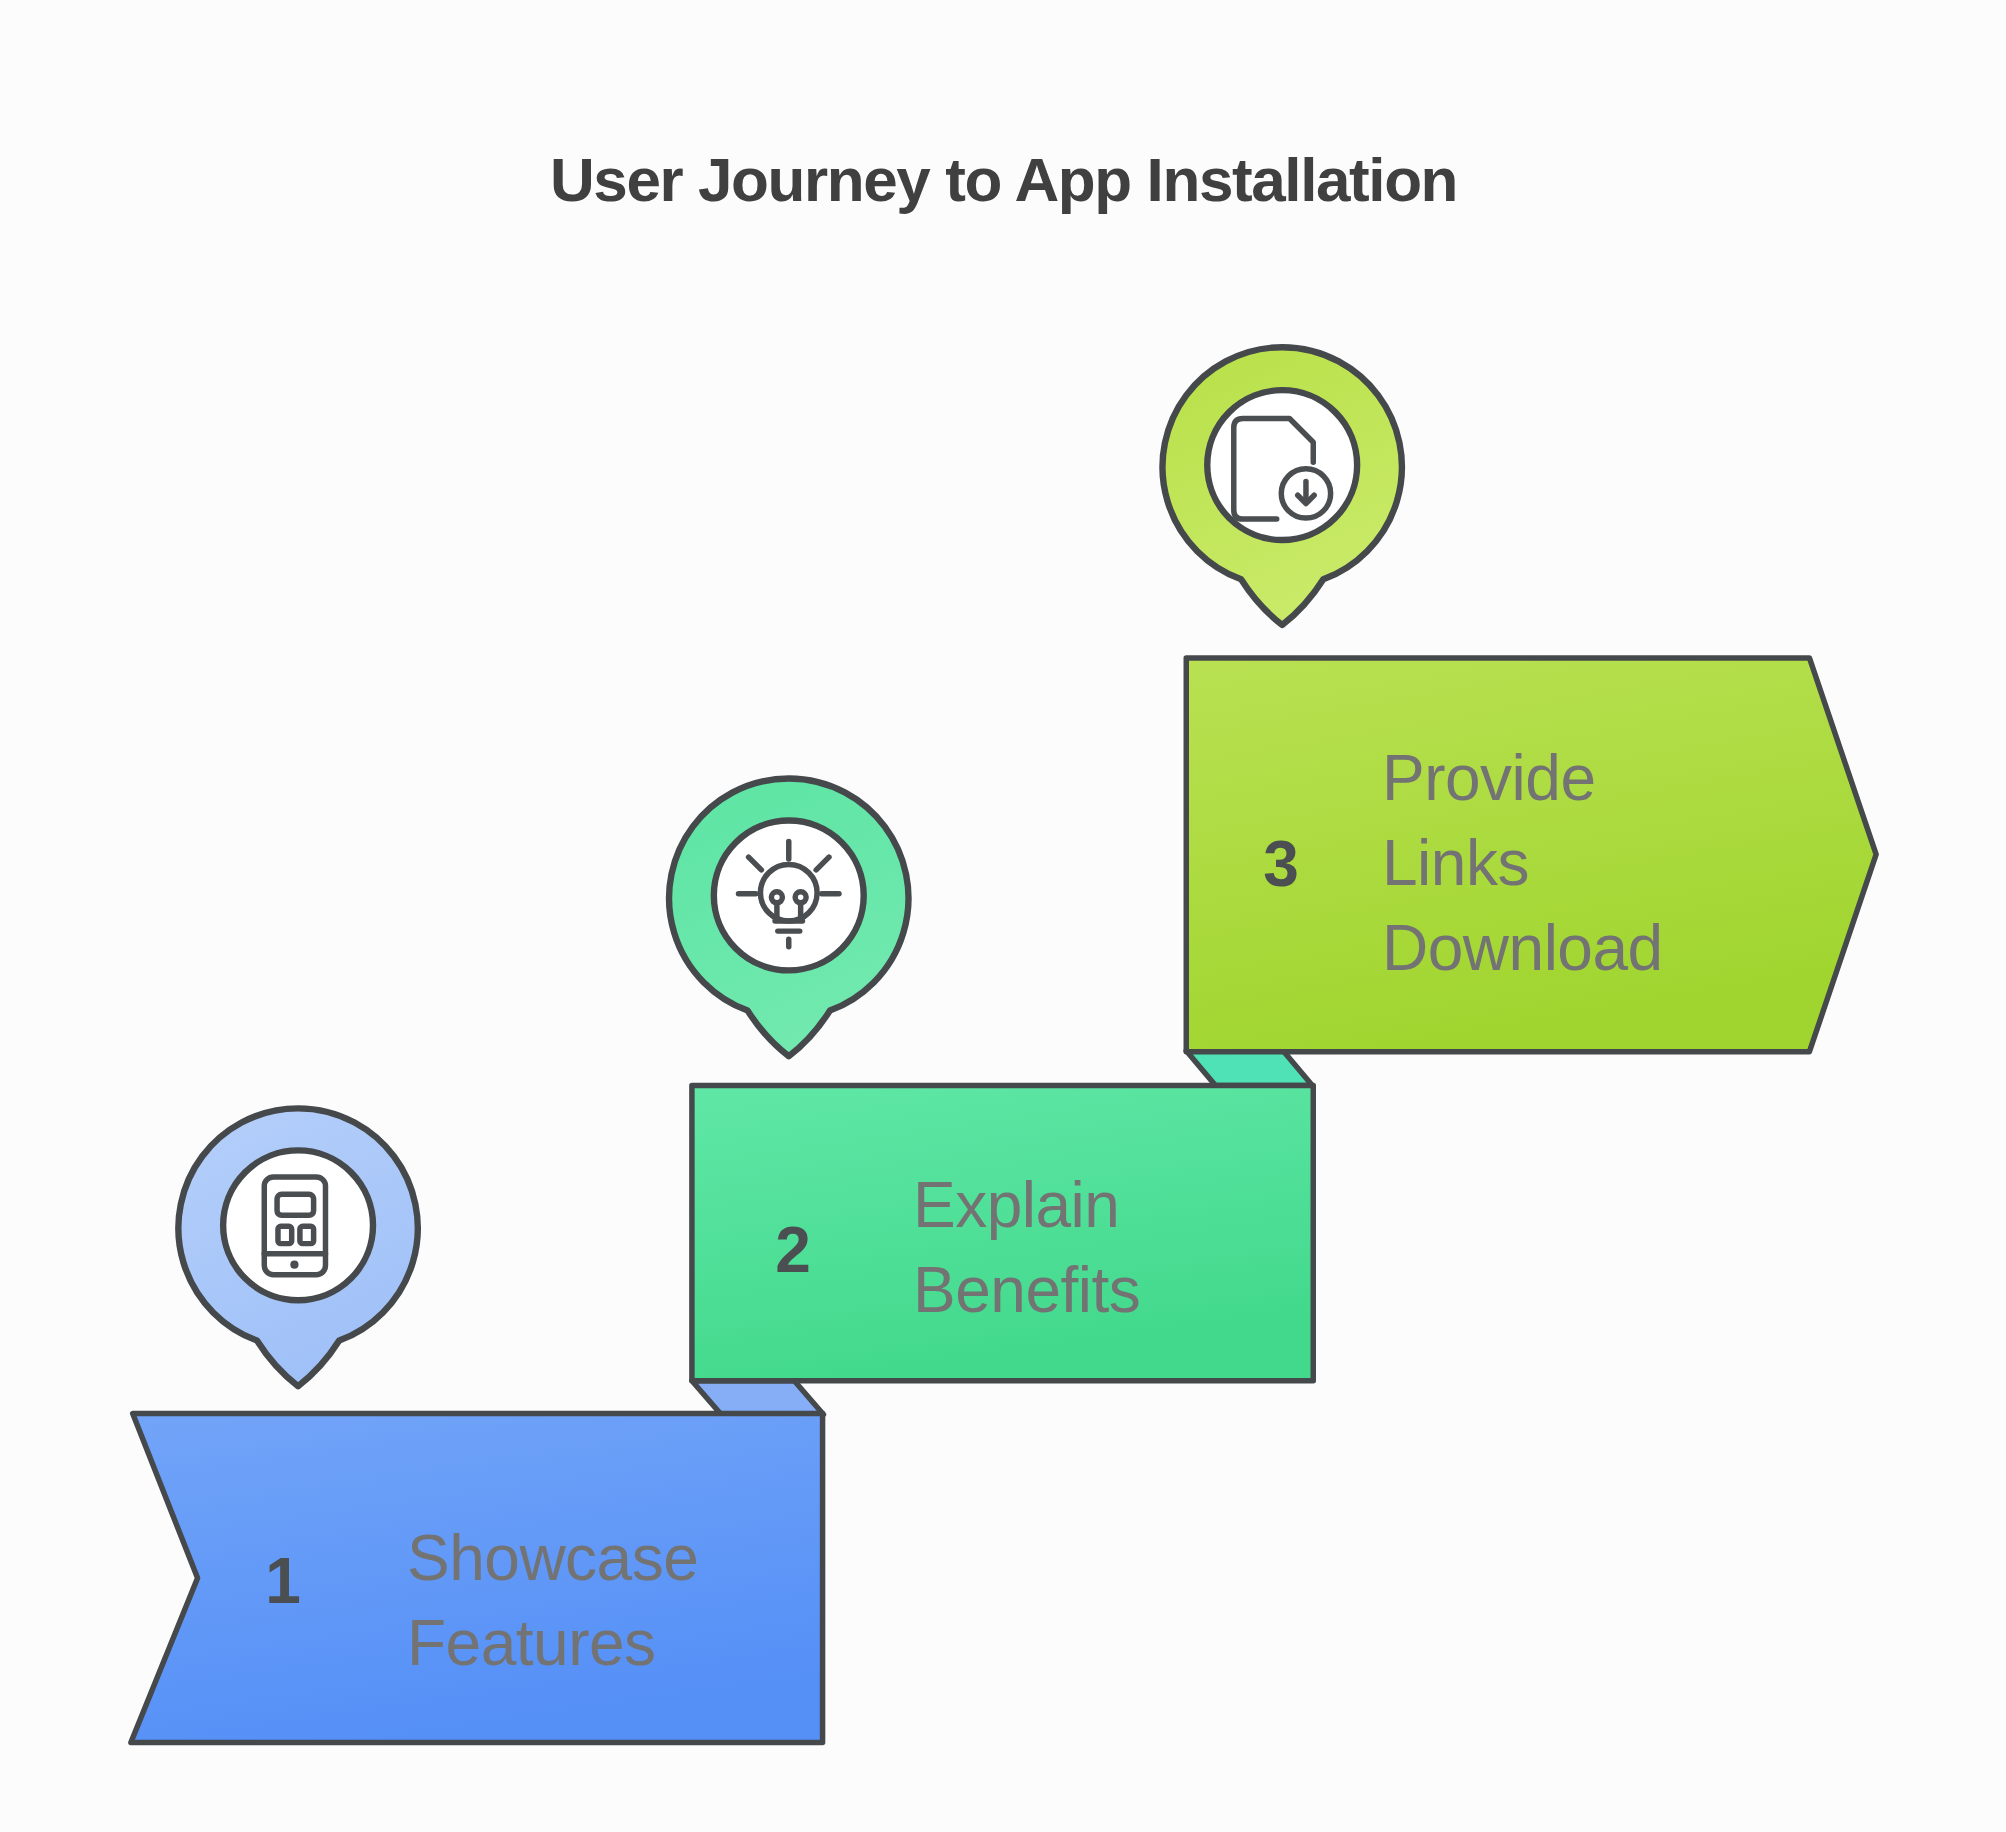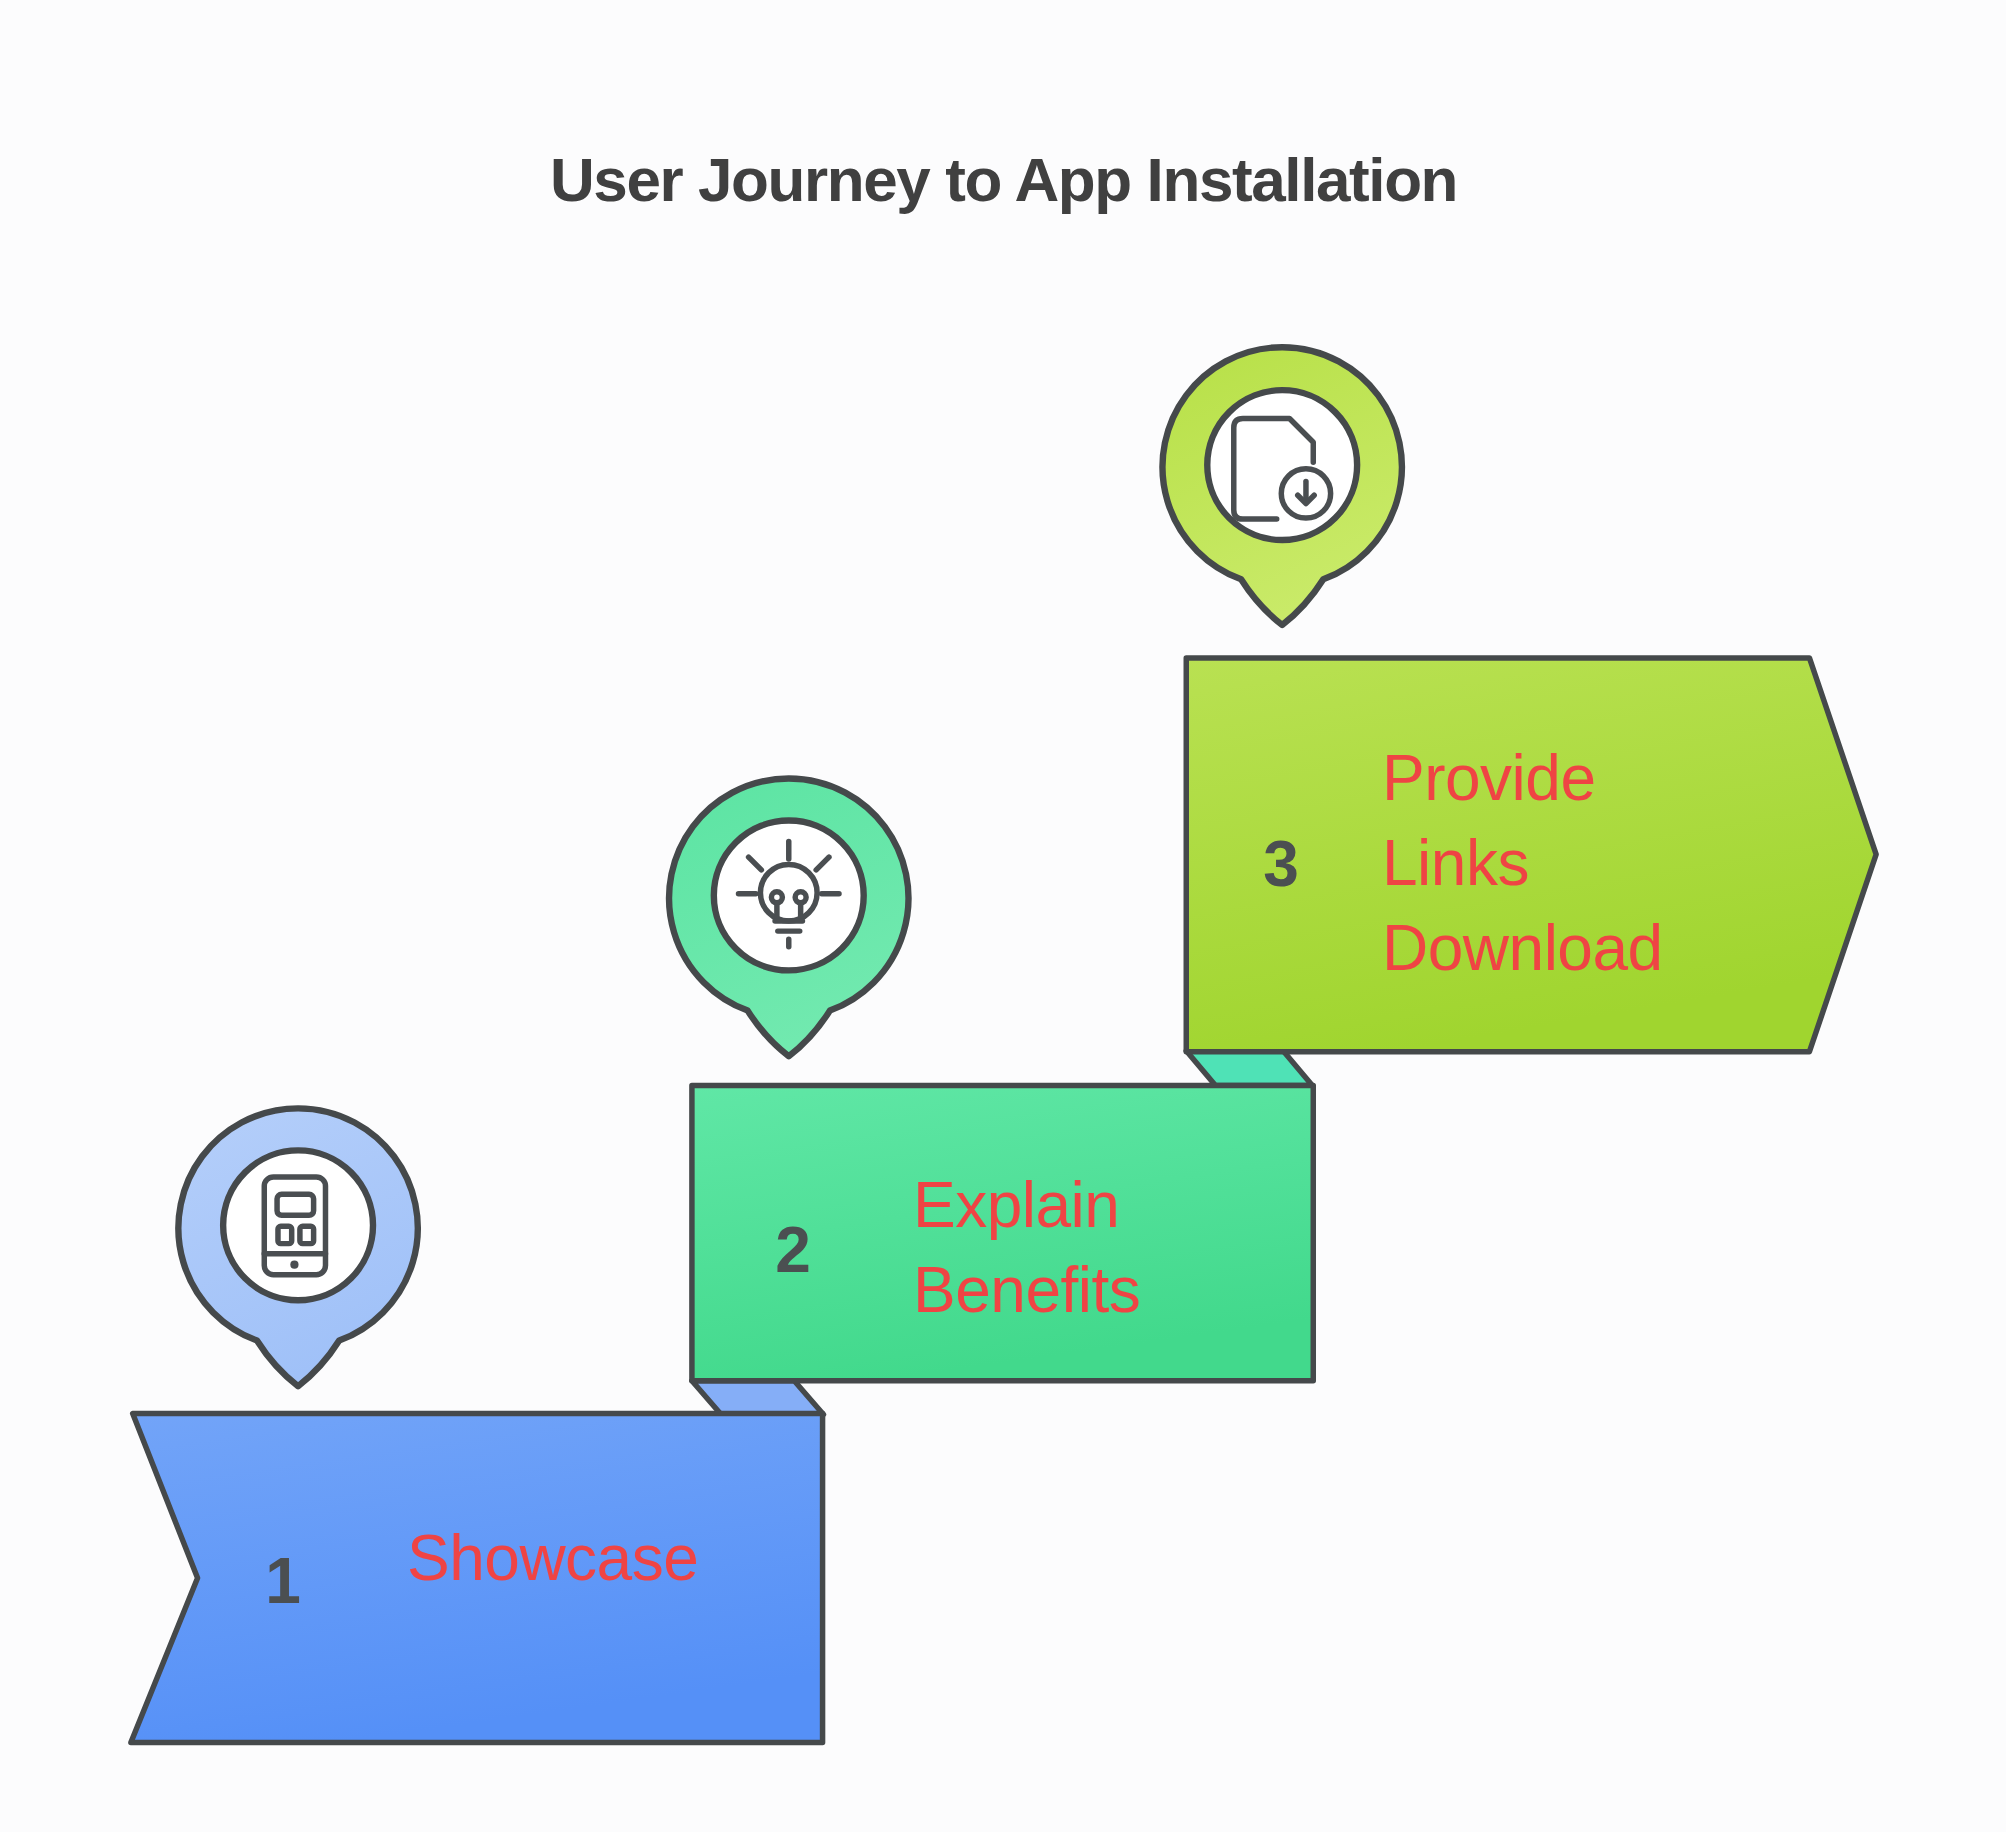--- a/index.html
+++ b/index.html
@@ -42,21 +42,21 @@
     font-weight: 700;
     color: #4b4f51;
     white-space: nowrap;
   }
   .step-label {
     position: absolute;
     font-size: 64px;
     line-height: 85px;
     font-weight: 400;
     letter-spacing: -0.5px;
-    color: #ef4444;
+    color: #737373;
     white-space: nowrap;
   }
   .num-1 { left: 283px;  top: 1581px; }
   .num-2 { left: 793px;  top: 1250px; }
   .num-3 { left: 1281px; top: 864px;  }
   .label-1 { left: 407px;  top: 1516px; }
   .label-2 { left: 907px;  top: 1163px; margin-left: 6px; }
   .label-3 { left: 1382px; top: 736px;  }
 
   
@@ -155,20 +155,21 @@
         <circle class="icon-stroke icon-bg" cx="1429" cy="540" r="27"></circle>
         <line class="icon-stroke" x1="1429" y1="527" x2="1429" y2="549"></line>
         <path class="icon-stroke" d="M 1420 542 L 1429 551 L 1438 542"></path>
       </g>
     </g>
   </svg>
 
   <div class="step-number num-1">1</div>
   <div class="step-label label-1">
     <div>Showcase</div>
+    <div>Features</div>
   </div>
 
   <div class="step-number num-2">2</div>
   <div class="step-label label-2">
     <div>Explain</div>
     <div>Benefits</div>
   </div>
 
   <div class="step-number num-3">3</div>
   <div class="step-label label-3">

